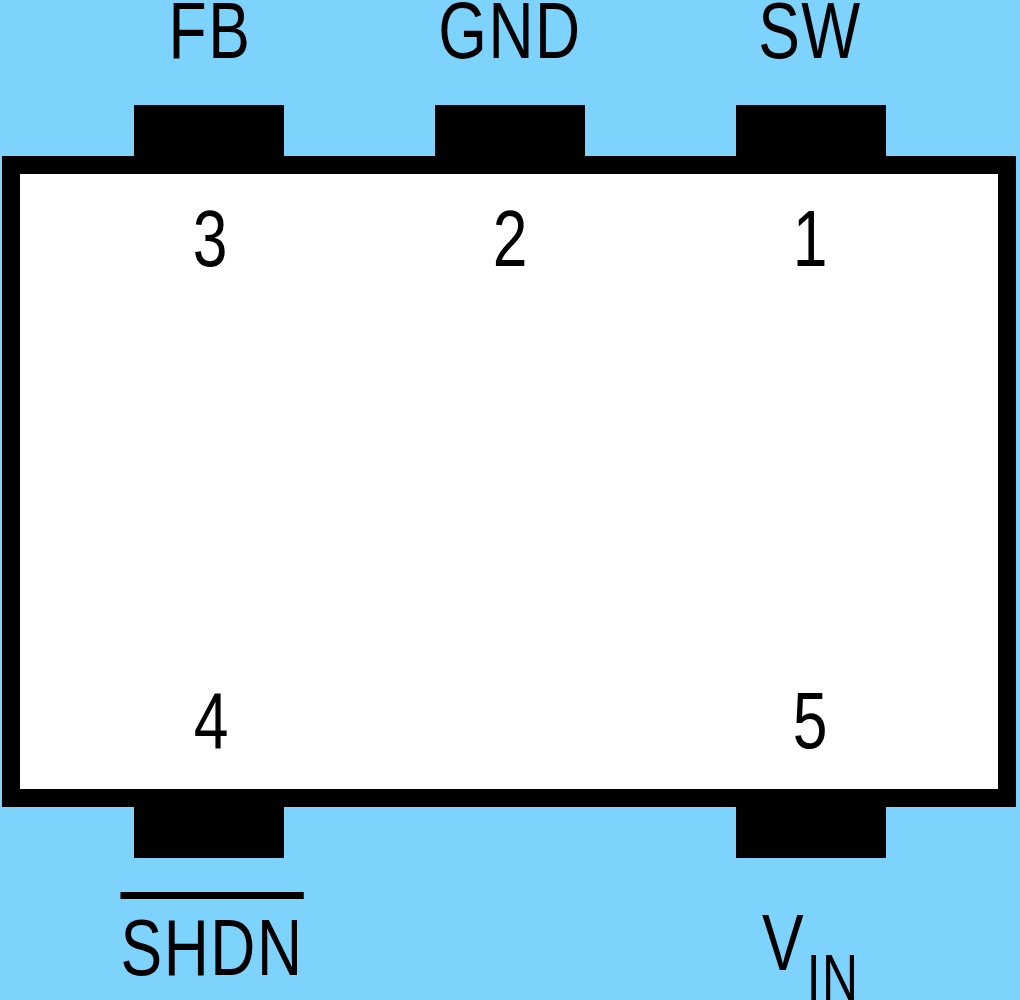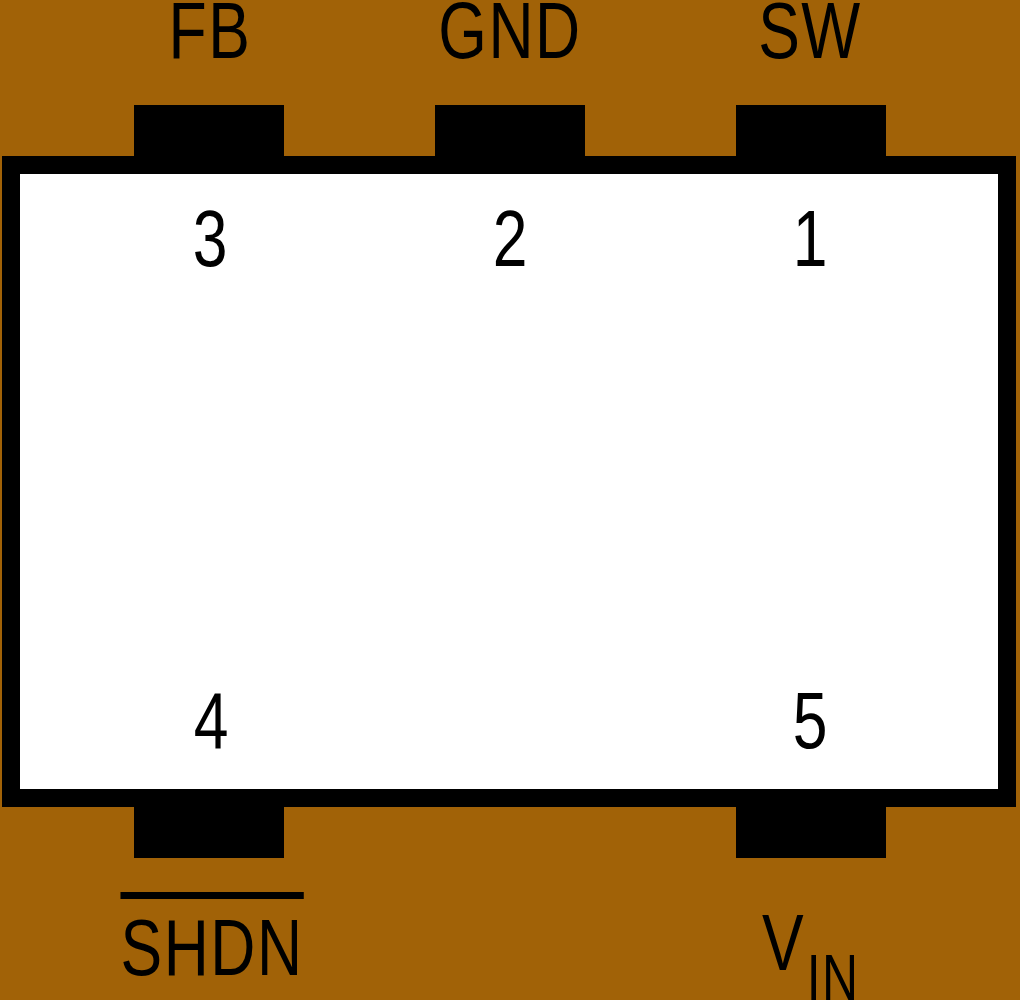--- a/index.html
+++ b/index.html
@@ -4,21 +4,21 @@
 <style>
   html, body {
     margin: 0;
     padding: 0;
     background: #ffffff;
   }
   .stage {
     position: relative;
     width: 1020px;
     height: 1000px;
-    background: #a16207;
+    background: #7dd3fc;
     overflow: hidden;
     font-family: "Liberation Sans", sans-serif;
     color: #000000;
   }
   
   .ic-body {
     position: absolute;
     left: 2px;
     top: 156px;
     width: 1014px;

